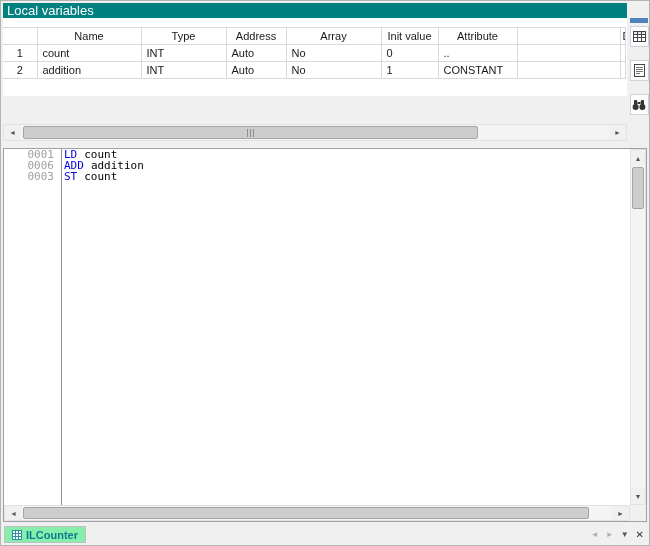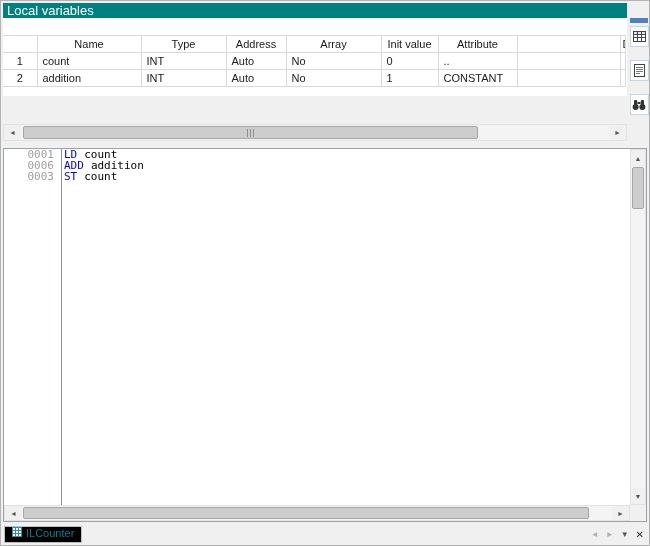--- a/index.html
+++ b/index.html
@@ -6,21 +6,21 @@
   html,body { width:650px; height:546px; overflow:hidden; }
   body { font-family:"Liberation Sans", sans-serif; background:#e9e9e9; }
 
   .window { position:relative; width:650px; height:546px; background:#f0f0f0; border:1px solid #b3b3b3; }
 
   
   .title-bar { position:absolute; left:2px; top:2px; width:624px; height:15px;
                background:#00807f; color:#ffffff; font-size:13px; line-height:15px; padding-left:4px; }
 
   .table-area { position:absolute; left:2px; top:17px; width:624px; height:78px;
-                background:#ffffff; overflow:hidden; padding-top:17px; }
+                background:#ffffff; overflow:hidden; padding-top:9px; }
   table { border-collapse:collapse; table-layout:fixed; width:623px; font-size:11px; color:#1a1a1a; }
   th,td { height:17px; border-right:1px solid #d9d9d9; border-bottom:1px solid #d9d9d9;
           overflow:hidden; white-space:nowrap; font-weight:normal; vertical-align:middle; }
   thead th { border-top:1px solid #d9d9d9; text-align:center; }
   thead th.left { text-align:left; padding-left:2px; }
   td { text-align:left; padding-left:5px; }
   td.rownum { text-align:center; padding-left:0; }
 
   
   .scrollbar { display:flex; background:#f4f4f4; border:1px solid #e2e2e2; }
@@ -54,23 +54,23 @@
   .code-line { height:11px; white-space:pre; }
   .ln { display:inline-block; width:50px; text-align:right; color:#a0a0a0; }
   .kw { color:#0000e0; margin-left:10px; }
   .op { color:#000; margin-left:7px; }
   .vscroll { position:absolute; top:0; right:0; bottom:16px; width:16px; }
   .e-hscroll { position:absolute; left:0; bottom:0; right:16px; height:16px; }
   .corner { position:absolute; right:0; bottom:0; width:16px; height:16px; background:#f0f0f0; }
 
   
   .bottom-bar { position:absolute; left:0; top:523px; width:648px; height:21px; background:#f0f0f0; }
-  .doc-tab { position:absolute; left:3px; top:2px; height:17px; display:flex; 
-             gap:4px; padding:0 7px; border:1px solid #bfbfbf; background:#000000;
-             font-size:11px; color:#0c7d8f; }
+  .doc-tab { position:absolute; left:3px; top:2px; height:17px; display:flex; align-items:center;
+             gap:4px; padding:0 7px; border:1px solid #bfbfbf; background:#86efac;
+             font-size:11px; color:#0c7d8f;font-weight:bold; }
   .tab-nav { position:absolute; right:5px; top:0; height:21px; display:flex; align-items:center; gap:7px; }
   .nav-btn { font-size:8px; color:#b0b0b0; background:none; border:0; padding:0; cursor:default; }
   .nav-btn.dark { color:#555; }
   .close-btn { font-size:10px; color:#333; background:none; border:0; padding:0; cursor:default; }
 </style>
 </head>
 <body>
 
 <div class="window">
 

